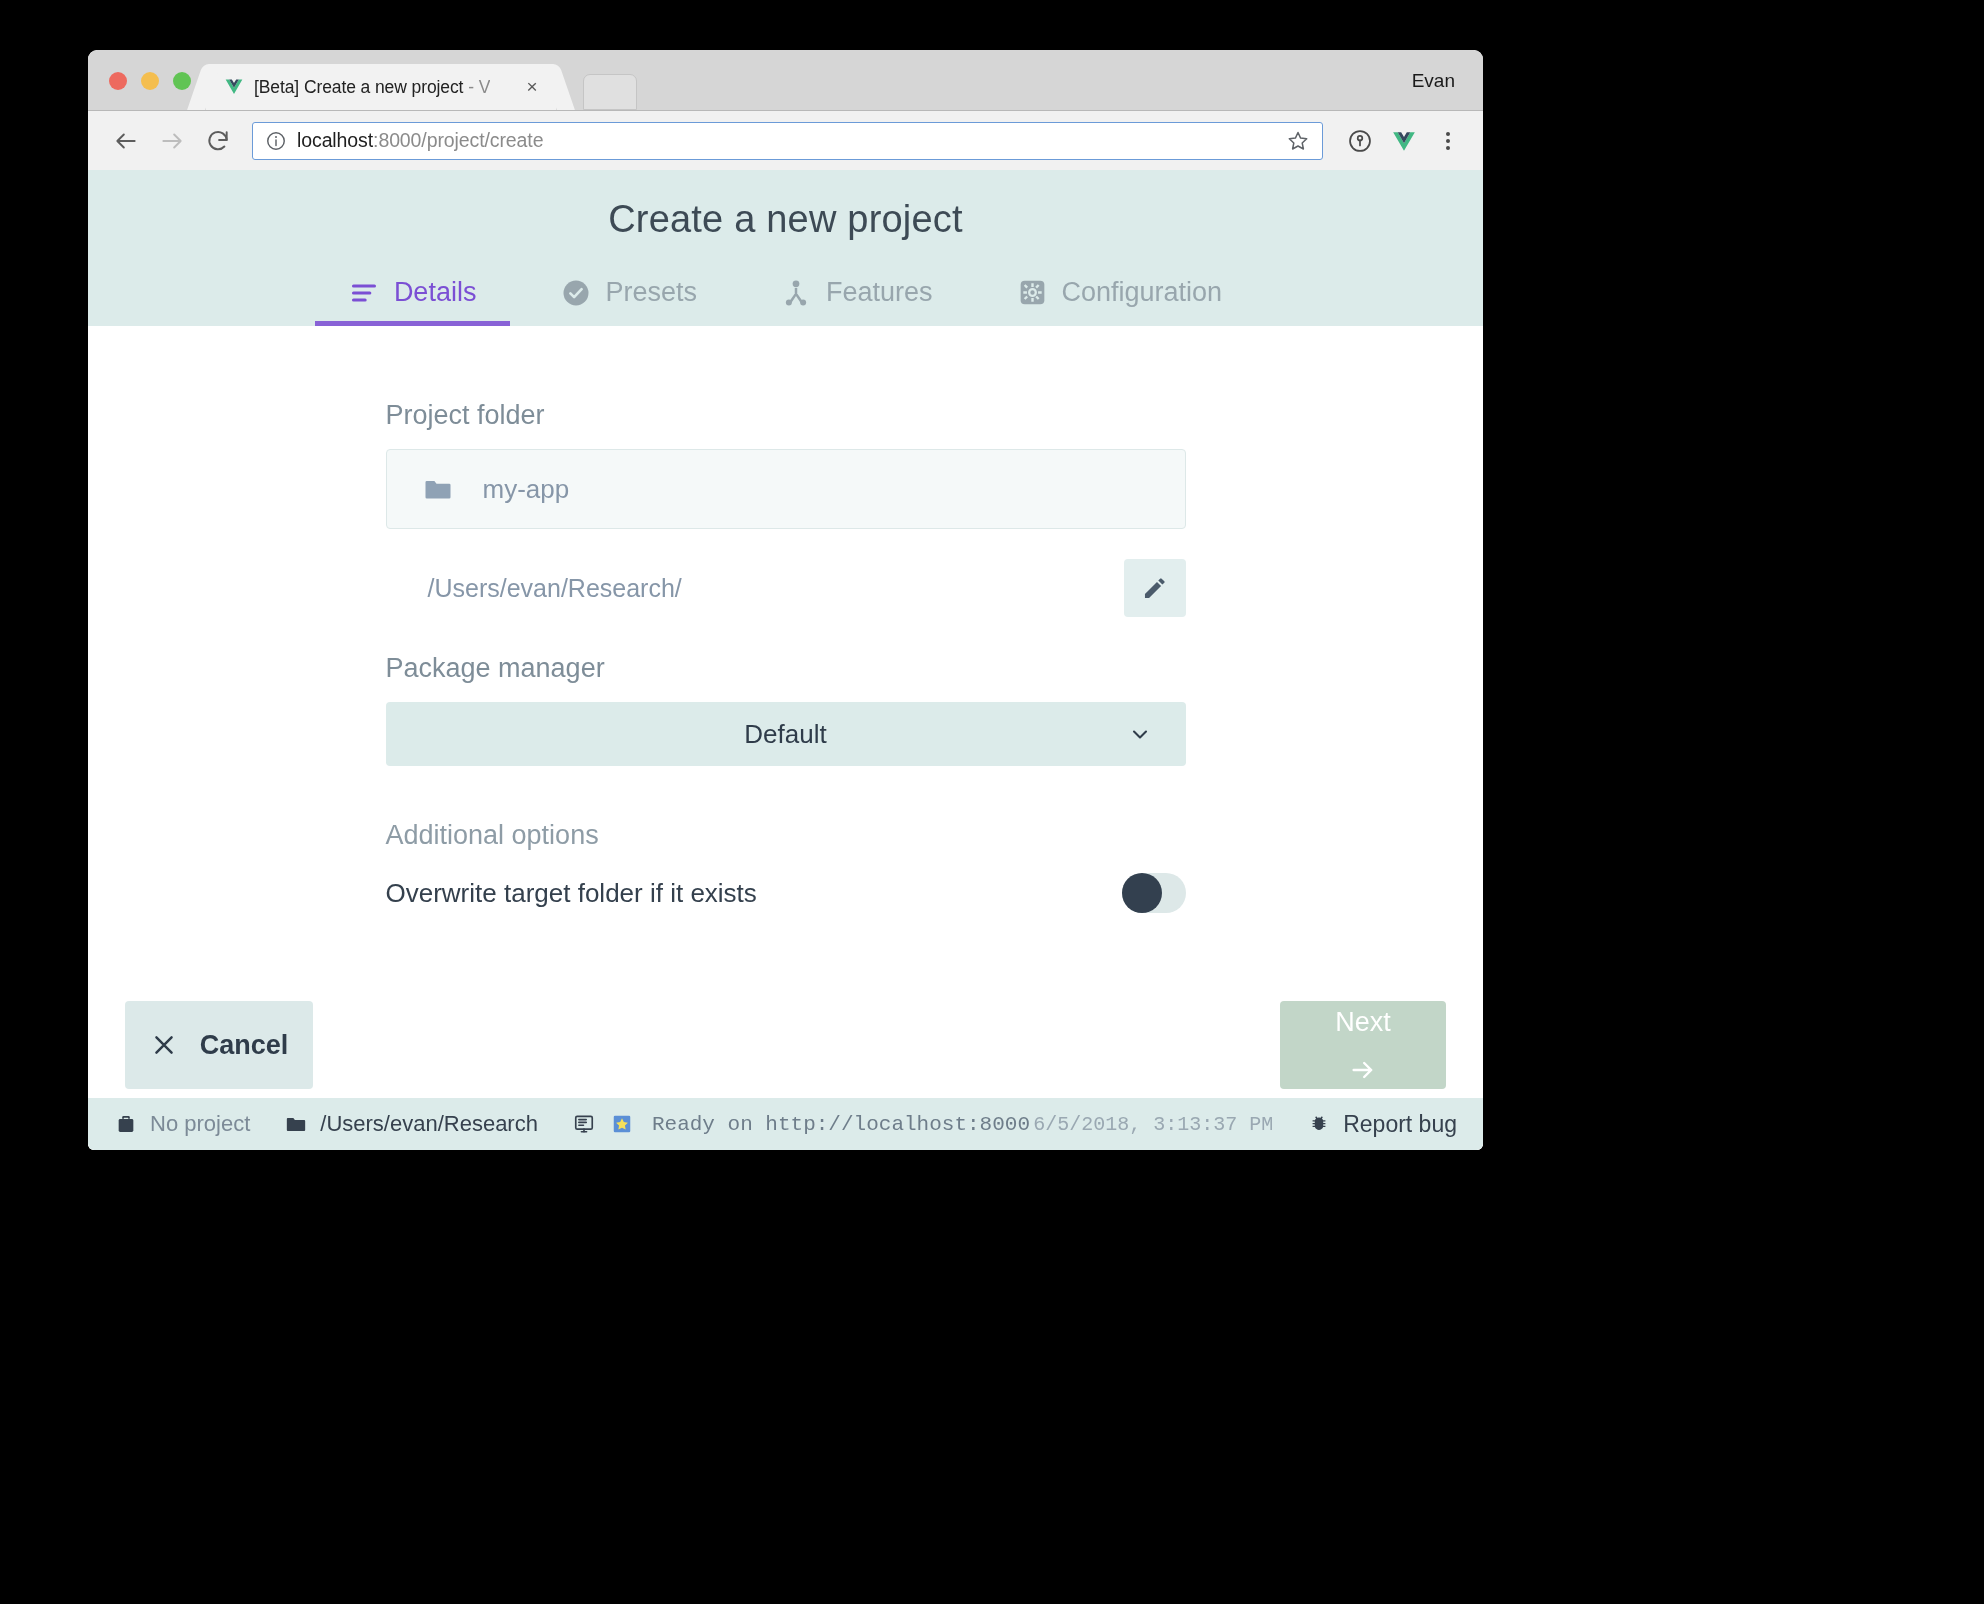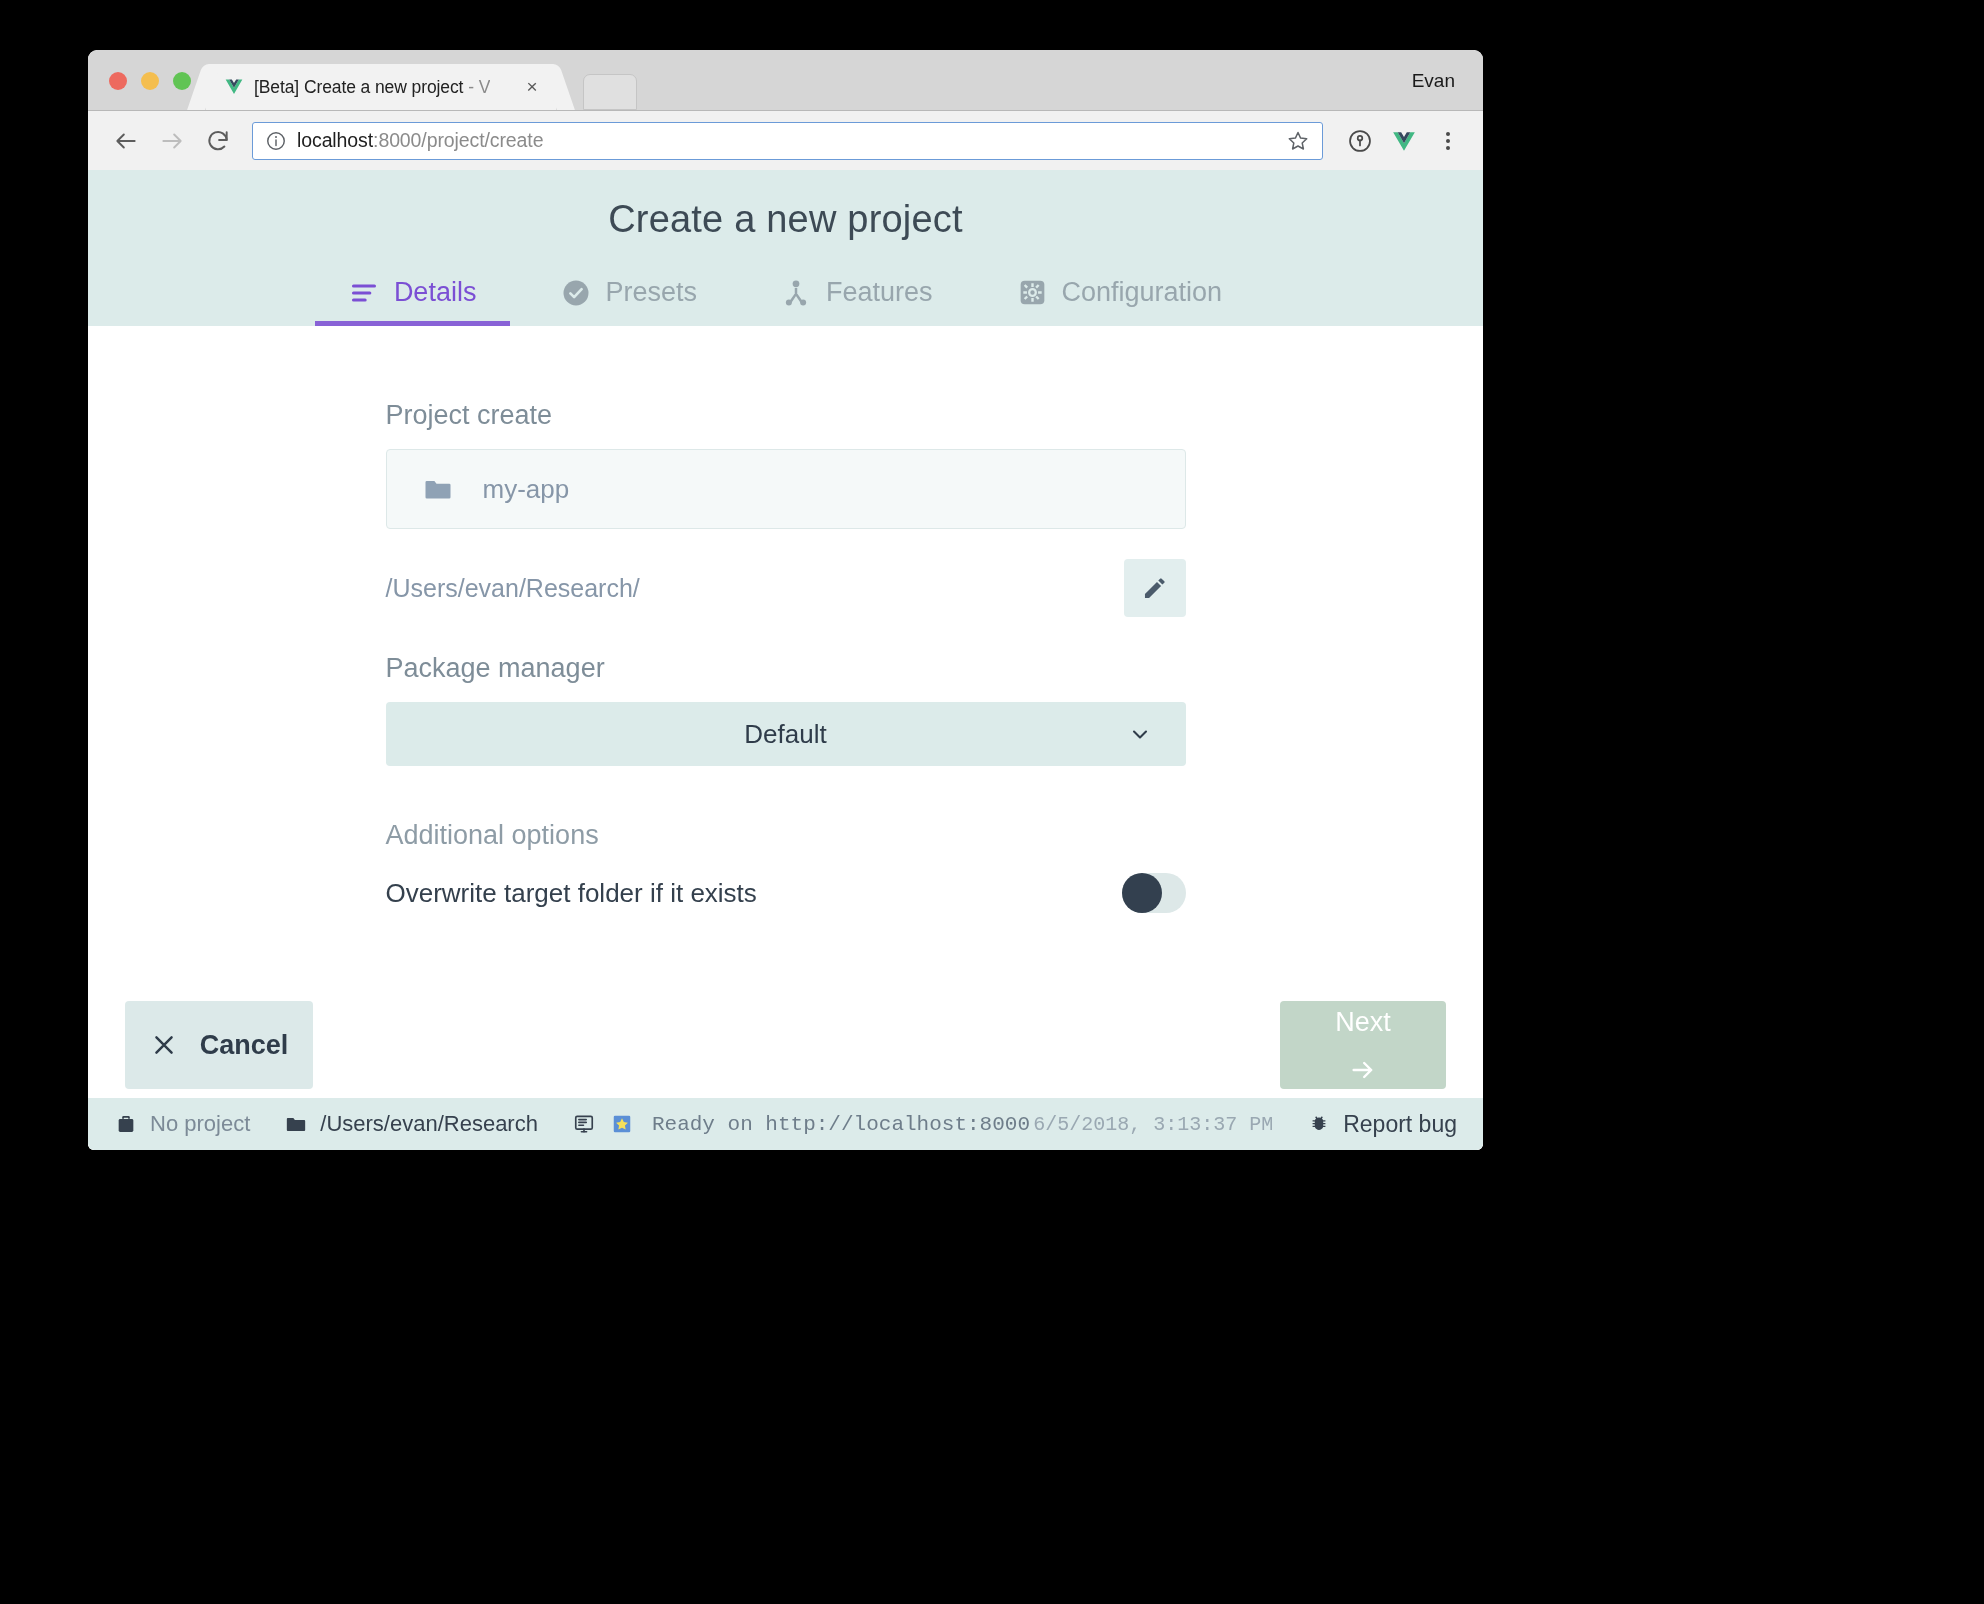--- a/index.html
+++ b/index.html
@@ -117,21 +117,21 @@
   .folder-input{
     background:#f5f9f9; border:1px solid #dde8e8; border-radius:4px;
     height:80px; display:flex; align-items:center; padding:0 36px;
     box-sizing:border-box;
   }
   .folder-ico{ width:30px; height:30px; margin-right:30px; color:#8fa2b5; flex:0 0 auto;}
   .folder-text{ font-size:26px; color:#8696a8; }
 
   .path-row{
     display:flex; align-items:center; justify-content:space-between;
-    margin-top:30px; height:58px;
+    margin-top:30px; height:58px;margin-left:42px;
   }
   .path-text{ font-size:25px; color:#8696a8; }
   .edit-btn{
     width:62px; height:58px; background:#e2eeee; border-radius:4px;
     display:flex; align-items:center; justify-content:center; color:#4b5b6b;
   }
 
   .section-gap{ margin-top:36px; }
   .select-box{
     background:#dcebea; border-radius:4px; height:64px;
@@ -322,21 +322,21 @@
             </span>
             <span>Configuration</span>
           </div>
 
         </div>
       </div>
 
       <div class="form-area">
         <div class="form-inner">
 
-          <div class="field-label">Project create</div>
+          <div class="field-label">Project folder</div>
 
           <div class="folder-input">
             <span class="folder-ico">
               <svg viewBox="0 0 24 24" width="30" height="30" fill="currentColor">
                 <path d="M3 5.5h6.1l1.7 2.2H21a1 1 0 0 1 1 1v9.8a1 1 0 0 1-1 1H3a1 1 0 0 1-1-1V6.5a1 1 0 0 1 1-1z"></path>
               </svg>
             </span>
             <span class="folder-text">my-app</span>
           </div>
 

